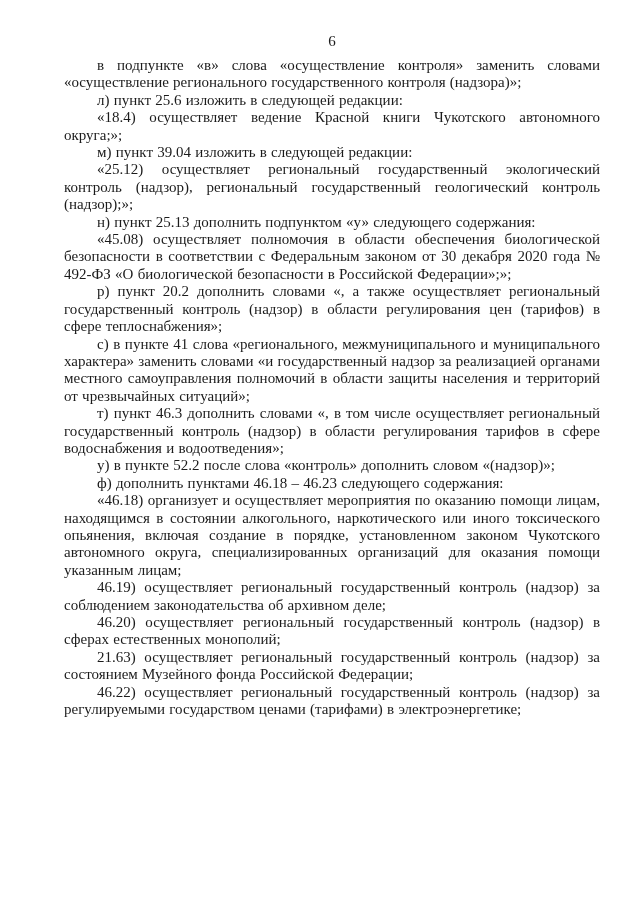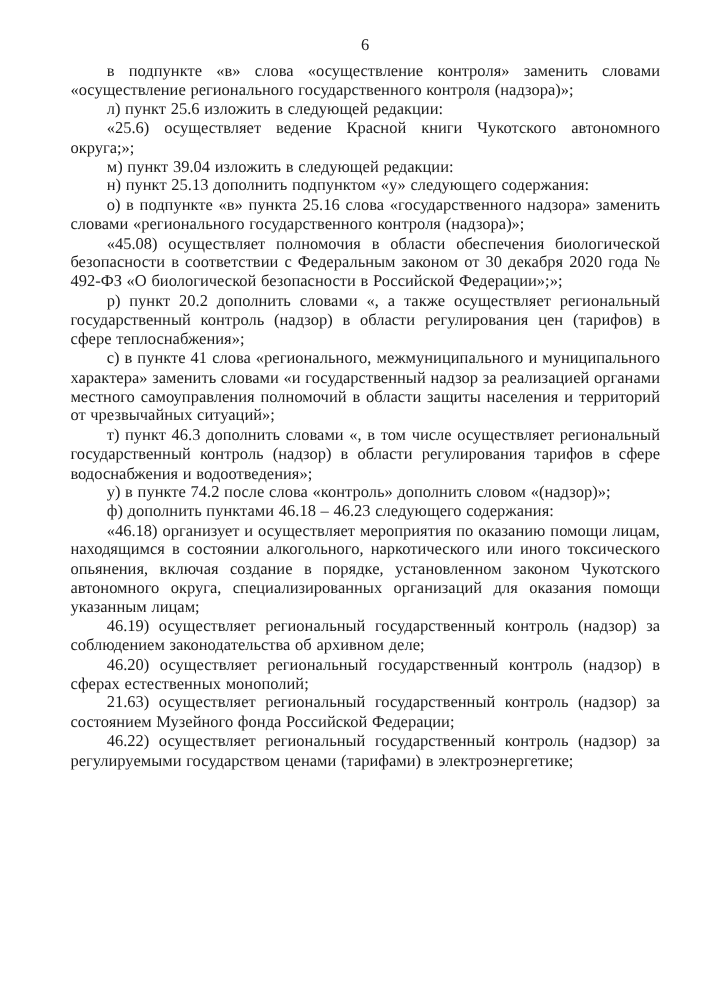--- a/index.html
+++ b/index.html
@@ -36,29 +36,29 @@
   }
 </style>
 </head>
 <body>
 
 <div class="page">
   <div class="page-number">6</div>
   <div class="doc-body">
       <p class="para">в подпункте «в» слова «осуществление контроля» заменить словами «осуществление регионального государственного контроля (надзора)»;</p>
       <p class="para">л) пункт 25.6 изложить в следующей редакции:</p>
-      <p class="para">«25.6) осуществляет ведение Красной книги Чукотского автономного округа;»;</p>
+      <p class="para">«18.4) осуществляет ведение Красной книги Чукотского автономного округа;»;</p>
       <p class="para">м) пункт 39.04 изложить в следующей редакции:</p>
+      <p class="para">«25.12) осуществляет региональный государственный экологический контроль (надзор), региональный государственный геологический контроль (надзор);»;</p>
       <p class="para">н) пункт 25.13 дополнить подпунктом «у» следующего содержания:</p>
-      <p class="para">о) в подпункте «в» пункта 25.16 слова «государственного надзора» заменить словами «регионального государственного контроля (надзора)»;</p>
       <p class="para">«45.08) осуществляет полномочия в области обеспечения биологической безопасности в соответствии с Федеральным законом от 30 декабря 2020 года № 492-ФЗ «О биологической безопасности в Российской Федерации»;»;</p>
       <p class="para">р) пункт 20.2 дополнить словами «, а также осуществляет региональный государственный контроль (надзор) в области регулирования цен (тарифов) в сфере теплоснабжения»;</p>
       <p class="para">с) в пункте 41 слова «регионального, межмуниципального и муниципального характера» заменить словами «и государственный надзор за реализацией органами местного самоуправления полномочий в области защиты населения и территорий от чрезвычайных ситуаций»;</p>
       <p class="para">т) пункт 46.3 дополнить словами  «, в том числе осуществляет региональный государственный контроль (надзор) в области регулирования тарифов в сфере водоснабжения и водоотведения»;</p>
-      <p class="para">у) в пункте 74.2 после слова «контроль» дополнить словом «(надзор)»;</p>
+      <p class="para">у) в пункте 52.2 после слова «контроль» дополнить словом «(надзор)»;</p>
       <p class="para">ф) дополнить пунктами 46.18 – 46.23 следующего содержания:</p>
       <p class="para">«46.18) организует и осуществляет мероприятия по оказанию помощи лицам, находящимся в состоянии алкогольного, наркотического или иного токсического опьянения, включая создание в порядке, установленном законом Чукотского автономного округа, специализированных организаций для оказания помощи указанным лицам;</p>
       <p class="para">46.19) осуществляет региональный государственный контроль (надзор) за соблюдением законодательства об архивном деле;</p>
       <p class="para">46.20) осуществляет региональный государственный контроль (надзор) в сферах естественных монополий;</p>
       <p class="para">21.63) осуществляет региональный государственный контроль (надзор) за состоянием Музейного фонда Российской Федерации;</p>
       <p class="para">46.22) осуществляет региональный государственный контроль (надзор) за регулируемыми государством ценами (тарифами) в электроэнергетике;</p>
     </div>
 </div>
 
 </body></html>

